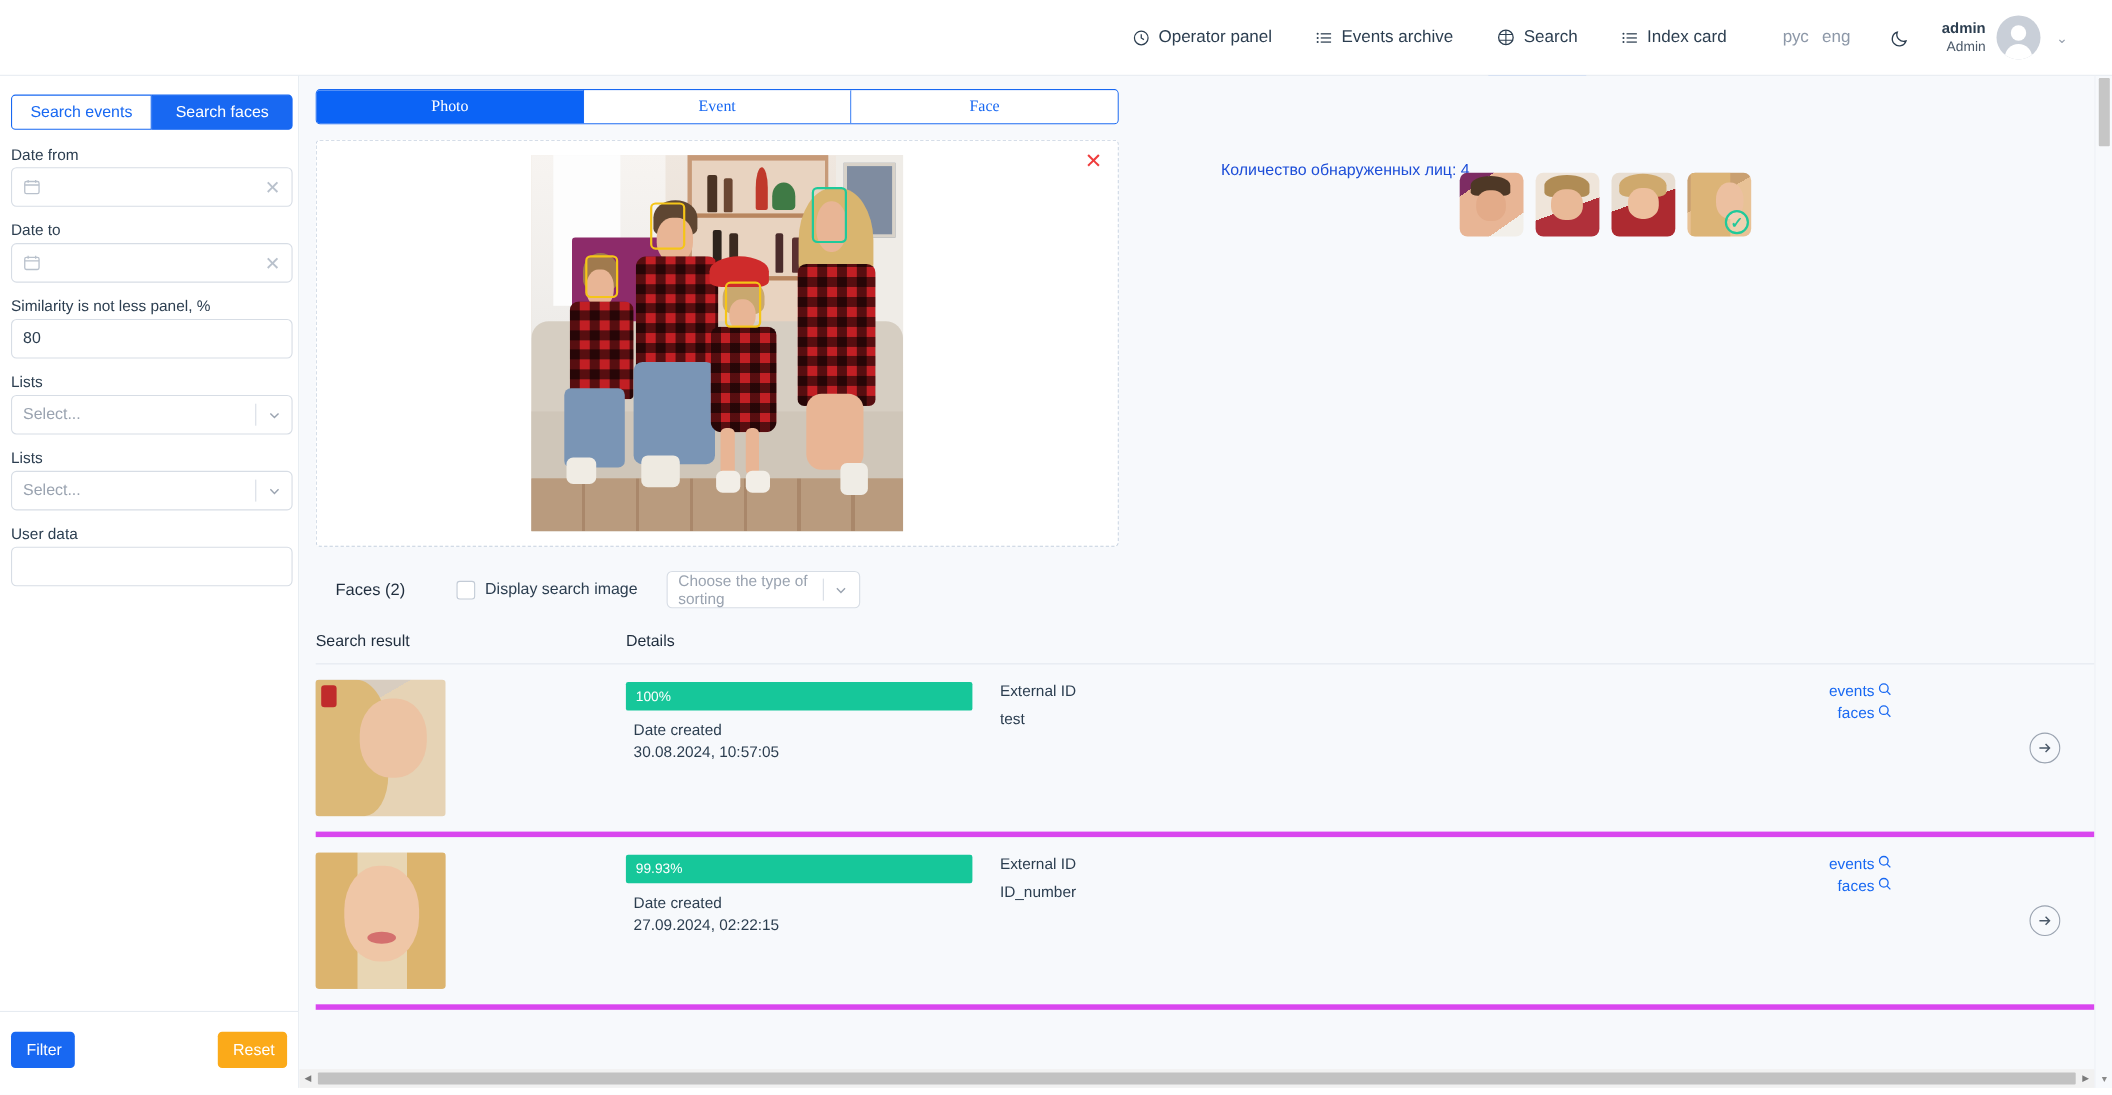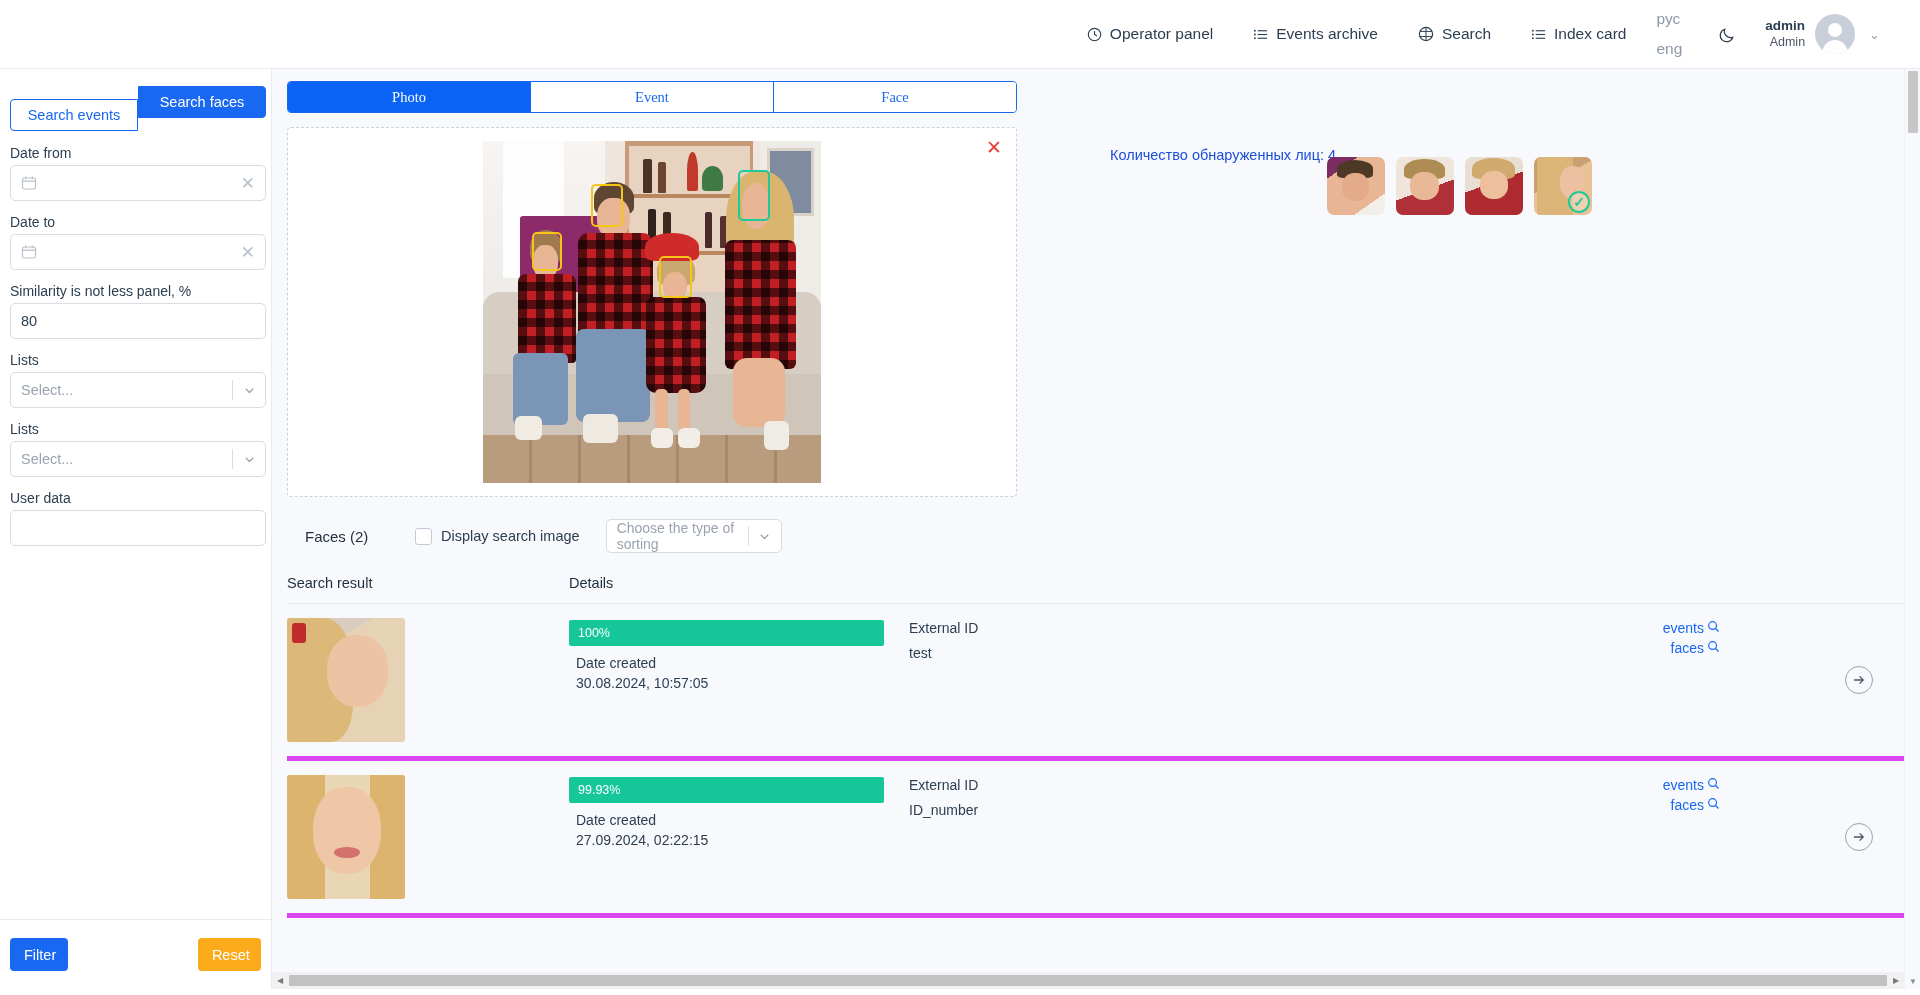--- a/index.html
+++ b/index.html
@@ -43,24 +43,23 @@
   }
   .nav-item.active::after {
     content: "";
     position: absolute;
     left: 12px; right: 12px; bottom: 0;
     height: 3px;
     background: #1868f2;
   }
   .nav-icon { display: inline-flex; align-items: center; color: #2c3e50; }
   .lang {
-    display: flex; align-items: flex-start; gap: 12px;
-    margin-left: 10px; margin-right: 18px;
+    display: flex; align-items: center; gap: 12px;
+    margin-left: 31px; margin-right: 18px;
     font-size: 15.5px;
-    flex-direction: column;
   }
   .lang span { cursor: pointer; color: #8d98a8; }
   .lang span.on { color: #8d98a8; }
   .moon { margin: 0 18px; cursor: pointer; color: #2c3e50; display: flex; }
   .user-block {
     display: flex; align-items: center; gap: 10px; cursor: pointer;
     margin-left: 10px;
   }
   .user-names { text-align: right; line-height: 1.25; }
   .user-names .u1 { font-size: 13.5px; color: #2c3e50; font-weight: bold; }
@@ -101,21 +100,21 @@
   .seg-btn {
     flex: 1;
     height: 32px;
     display: flex; align-items: center; justify-content: center;
     font-size: 14.5px;
     border: 1px solid #1868f2;
     color: #1868f2;
     background: #fff;
     cursor: pointer;
   }
-  .seg-btn:first-child { border-radius: 4px 0 0 4px; margin-top: 13px; }
+  .seg-btn:first-child { border-radius: 4px 0 0 4px; }
   .seg-btn:last-child { border-radius: 0 4px 4px 0; }
   .seg-btn.active { background: #1868f2; color: #fff; }
 
   .field { margin-bottom: 13px; width: 256px; }
   .field-label {
     font-size: 14px; color: #2c3e50; margin-bottom: 4px; display:block;
   }
   .input-box {
     height: 36px;
     border: 1px solid #d7dde5;

